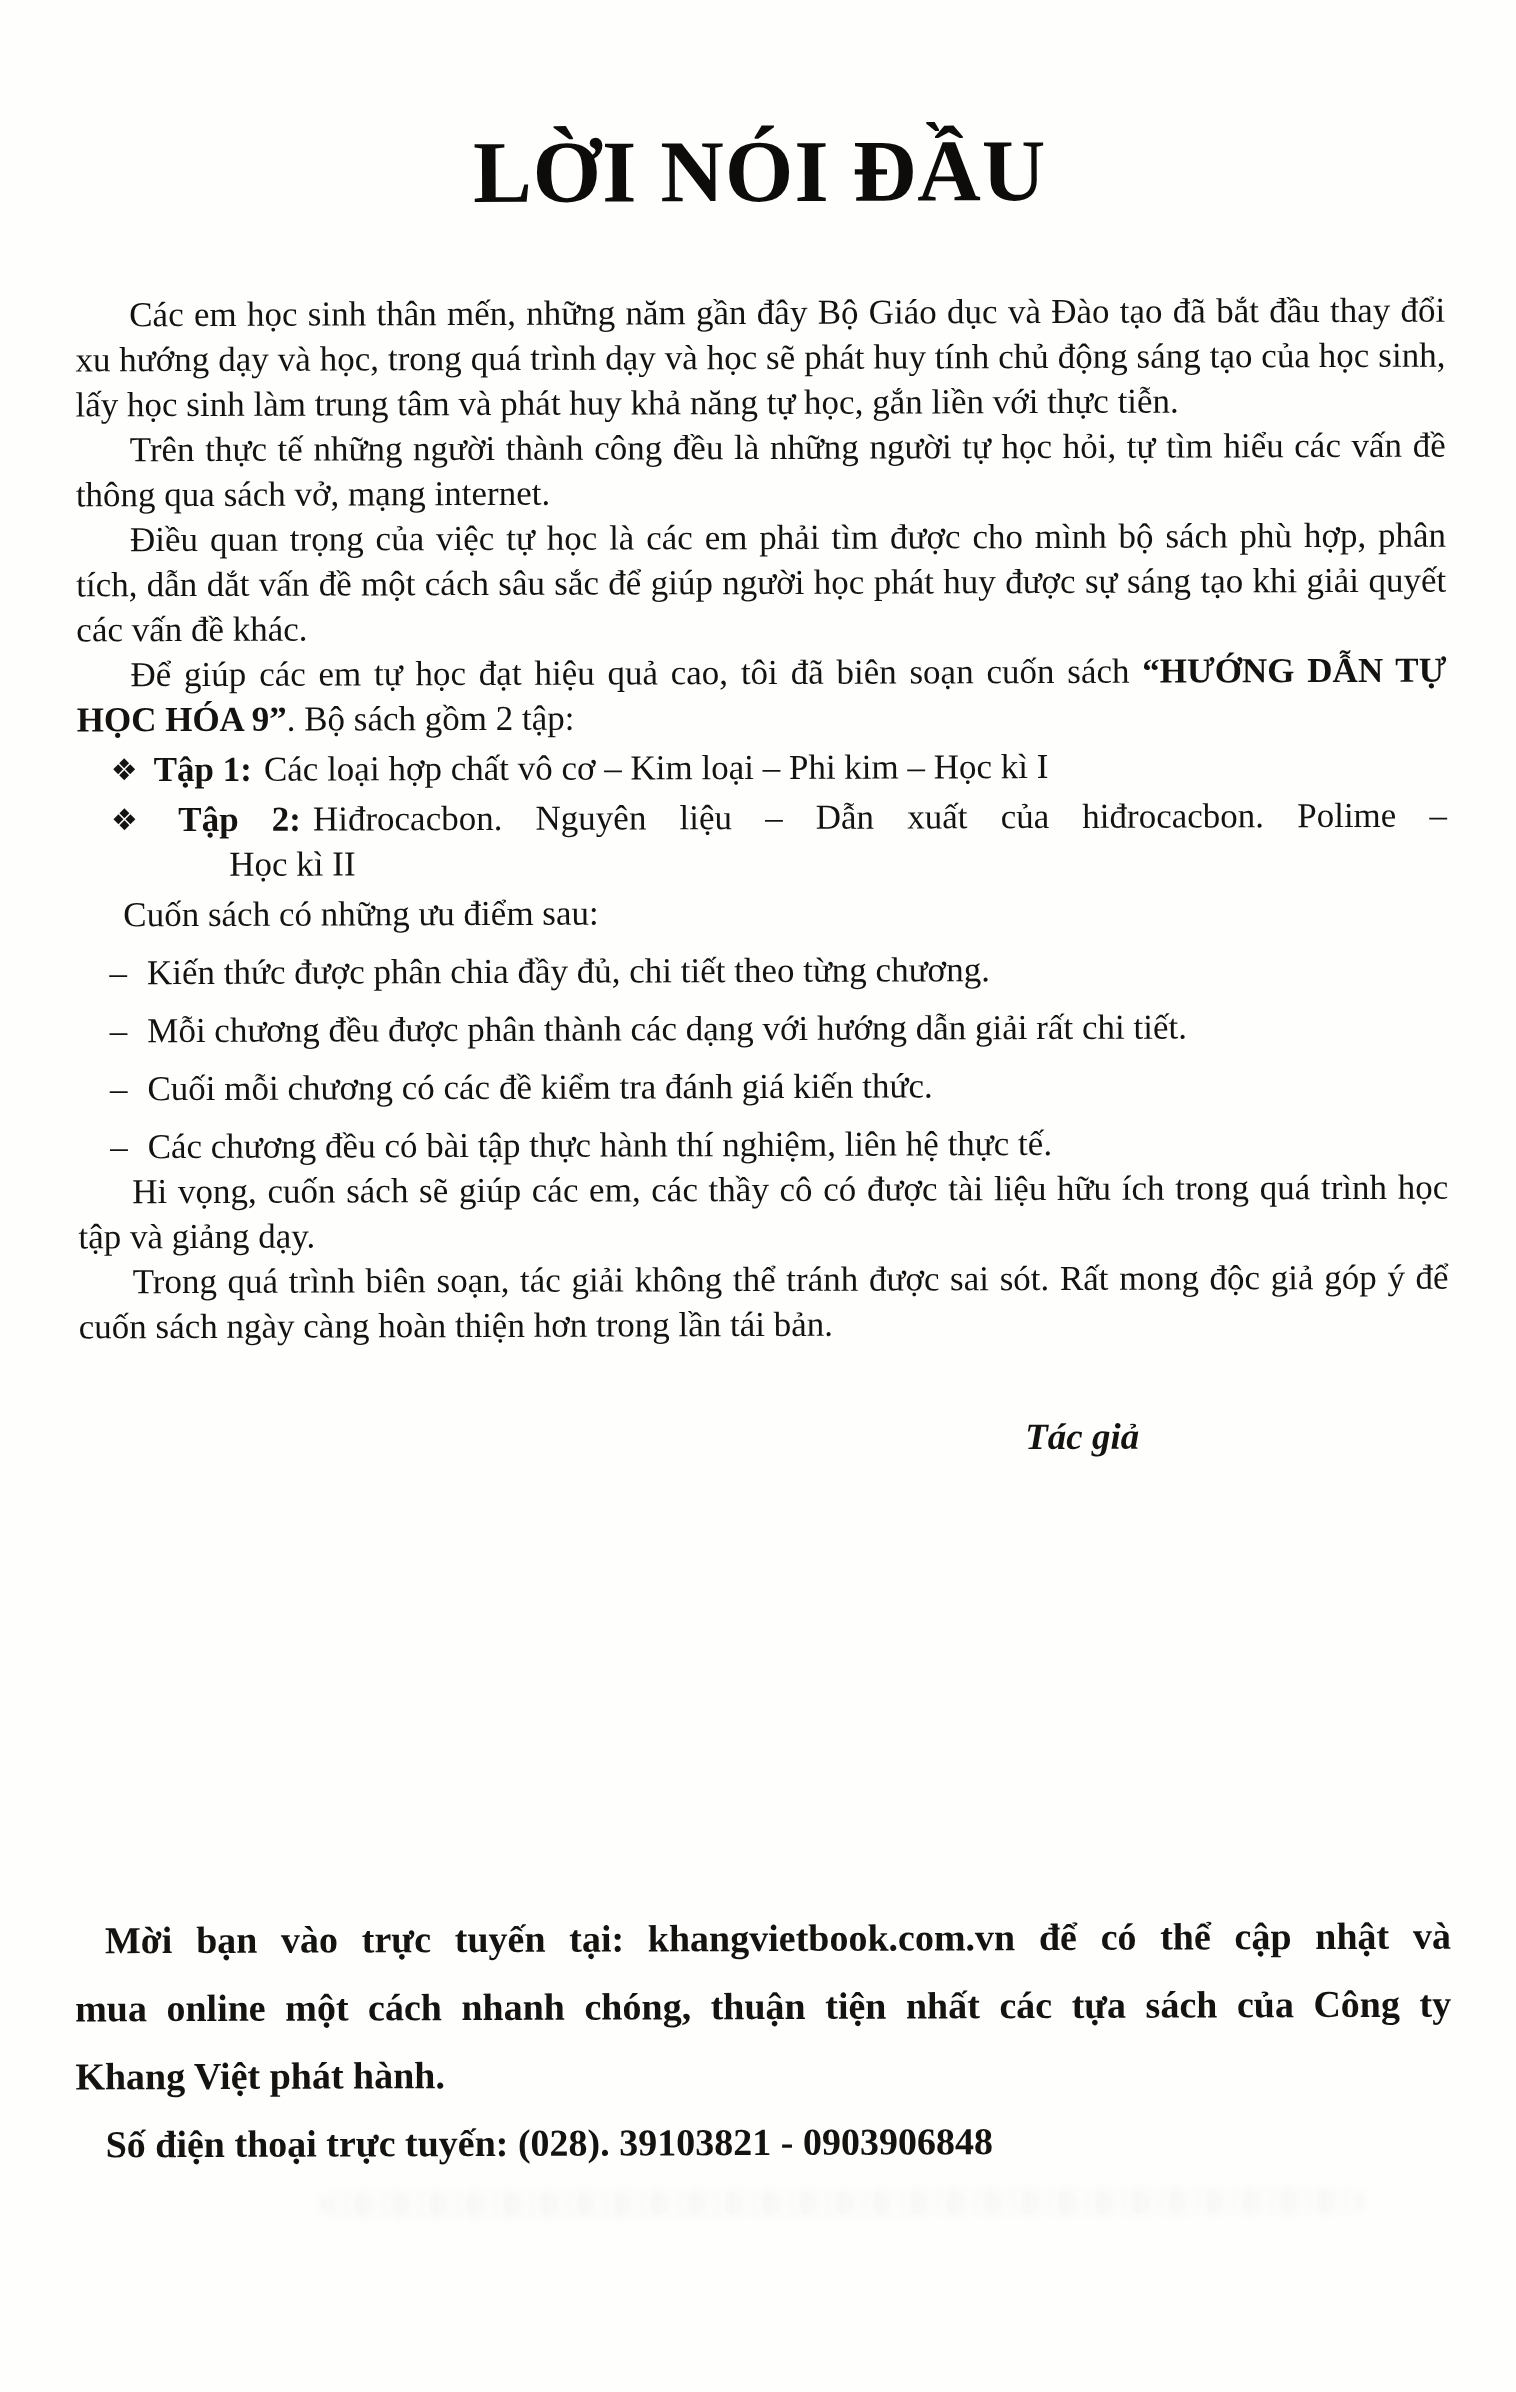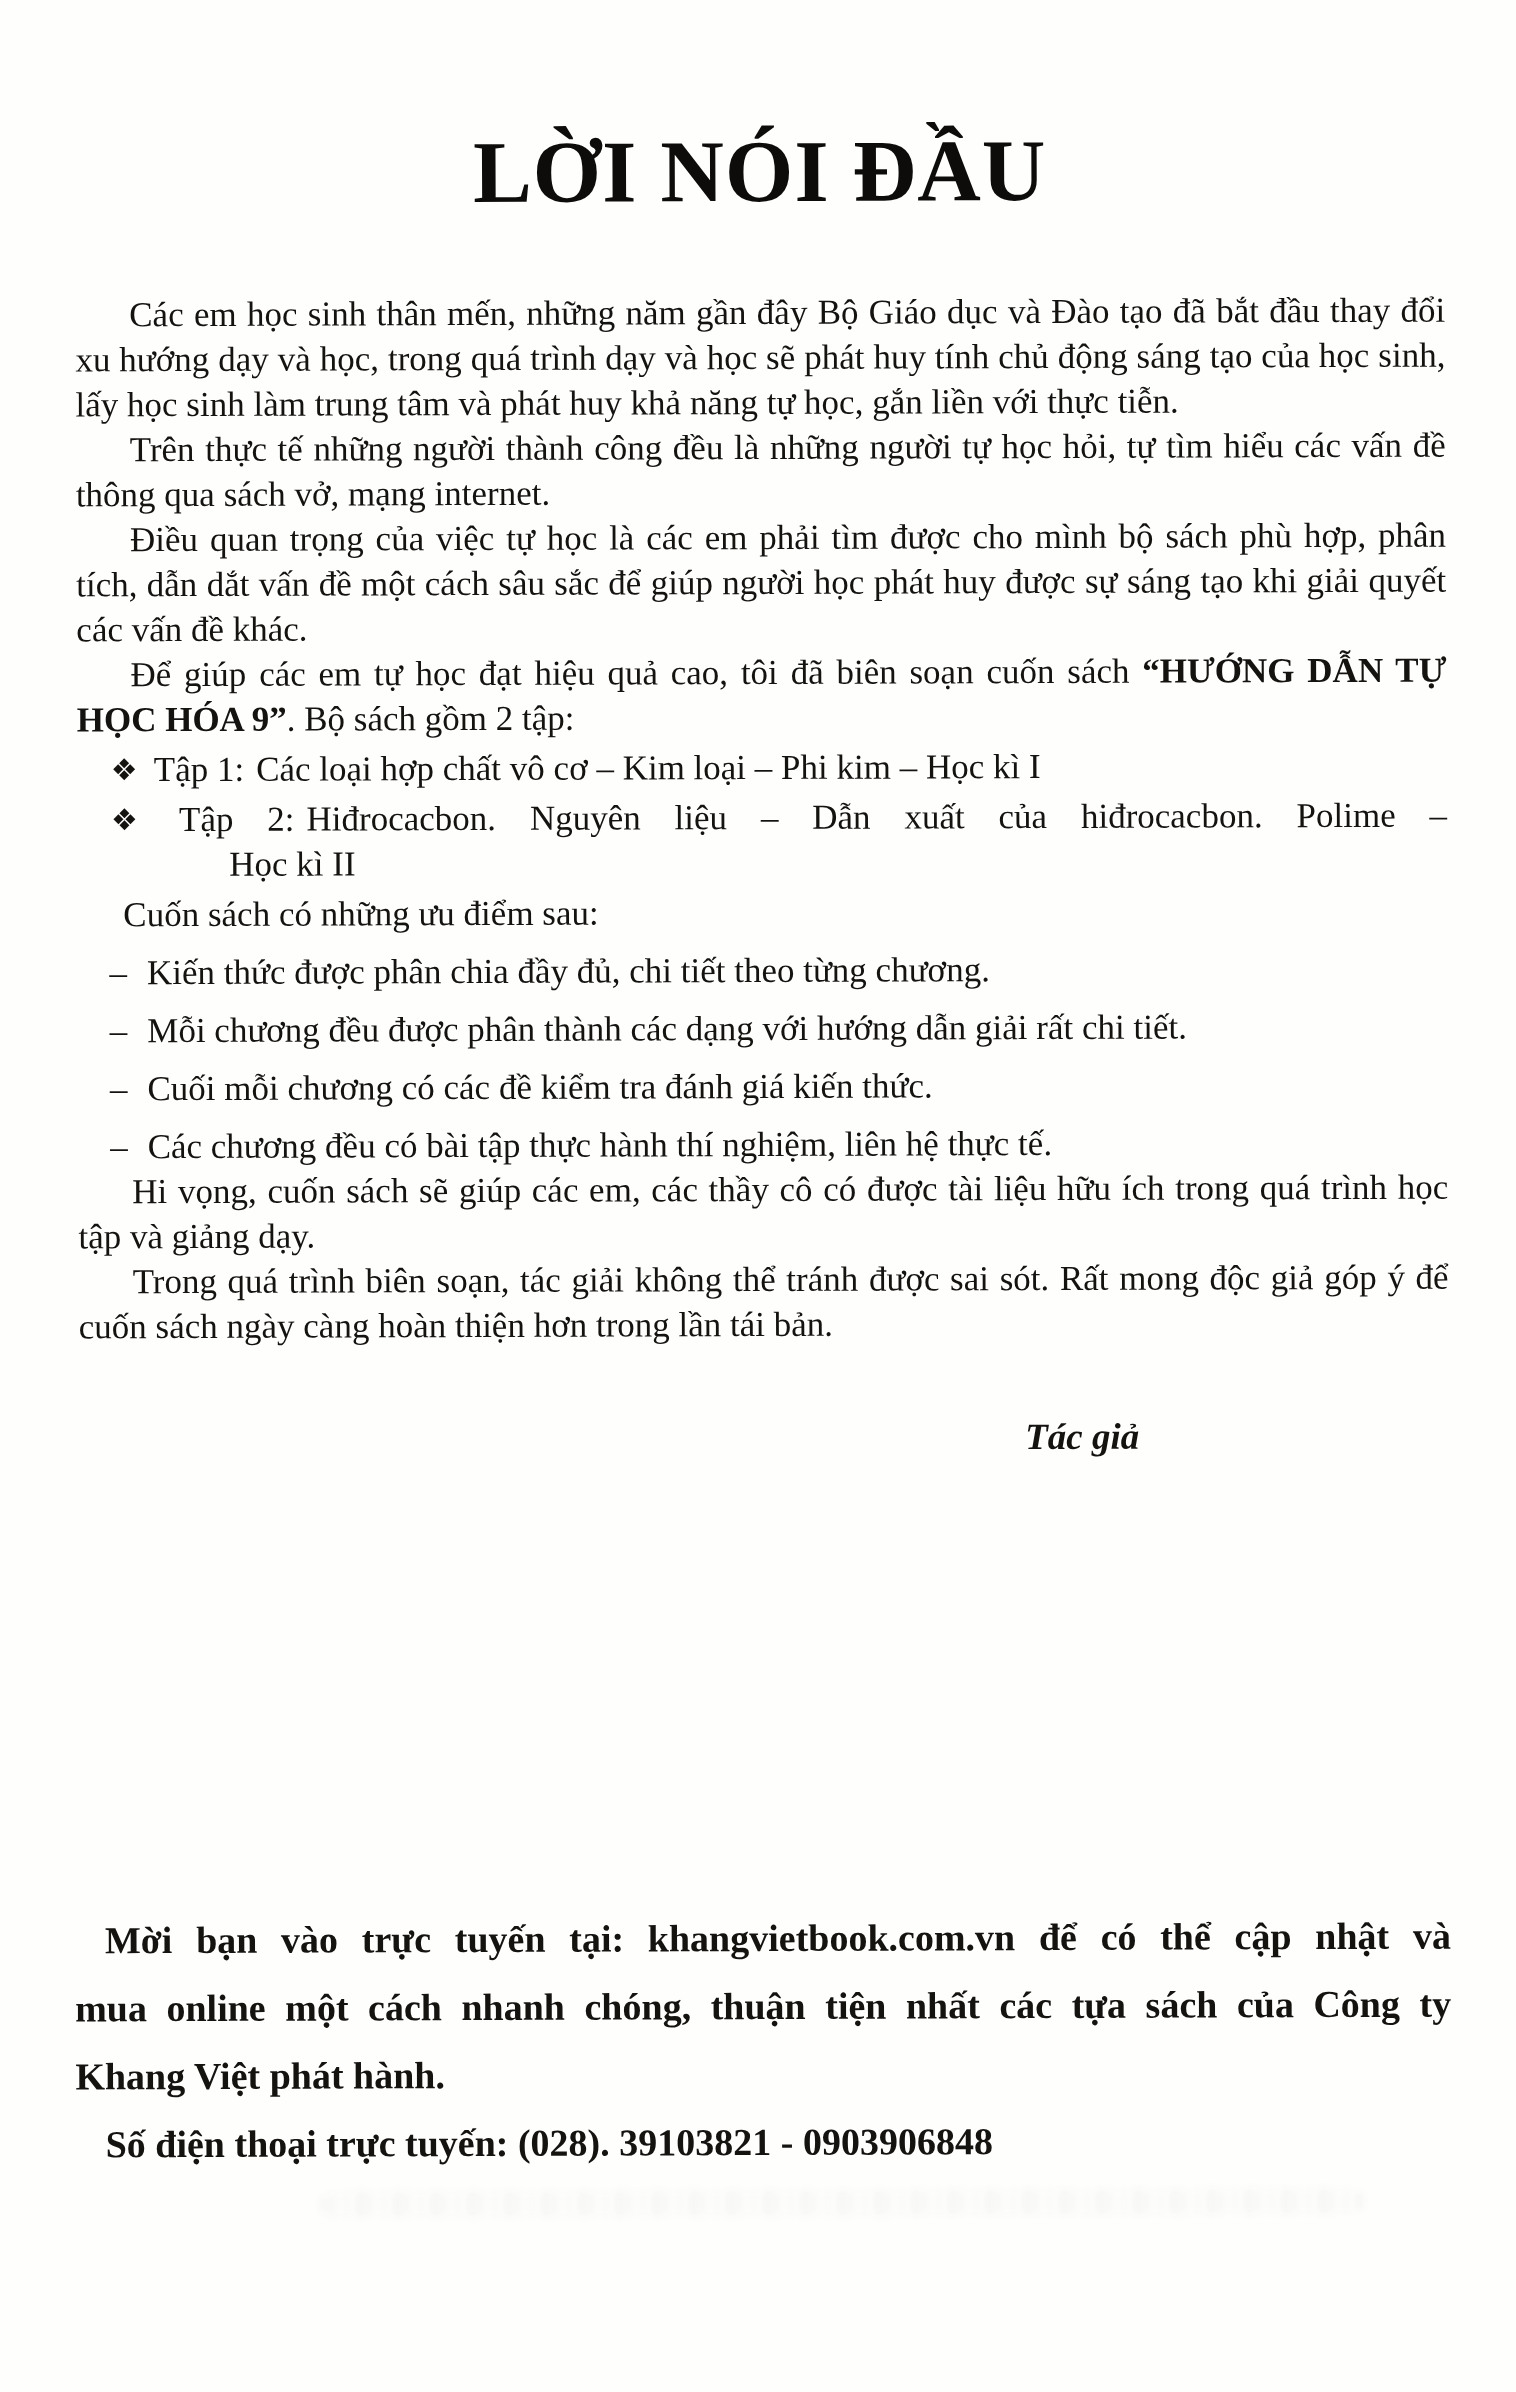--- a/index.html
+++ b/index.html
@@ -40,21 +40,21 @@
   .vol { margin-top: 5px; }
   .vol-l1 { display: block; padding-left: 34px; }
   .vol-l1.stretch { text-align: justify; text-align-last: justify; }
   .vol-l2 { display: block; padding-left: 152px; }
   .diamond {
     font-family: "DejaVu Sans", sans-serif;
     font-size: 30px;
     margin-right: 16px;
     vertical-align: 1px;
   }
-  .vol-label { font-weight: normal; margin-right: 12px; }
+  .vol-label { font-weight: bold; margin-right: 12px; }
 
   .features-heading { margin: 5px 0 0 0; text-indent: 46px; }
   .feature { margin-top: 13px; padding-left: 64px; text-indent: -32px; }
   .dash { margin-right: 20px; }
 
   .closing { margin-top: 20px; }
   .closing + .closing { margin-top: 0; }
 
   .signature {
     margin-top: 68px;

